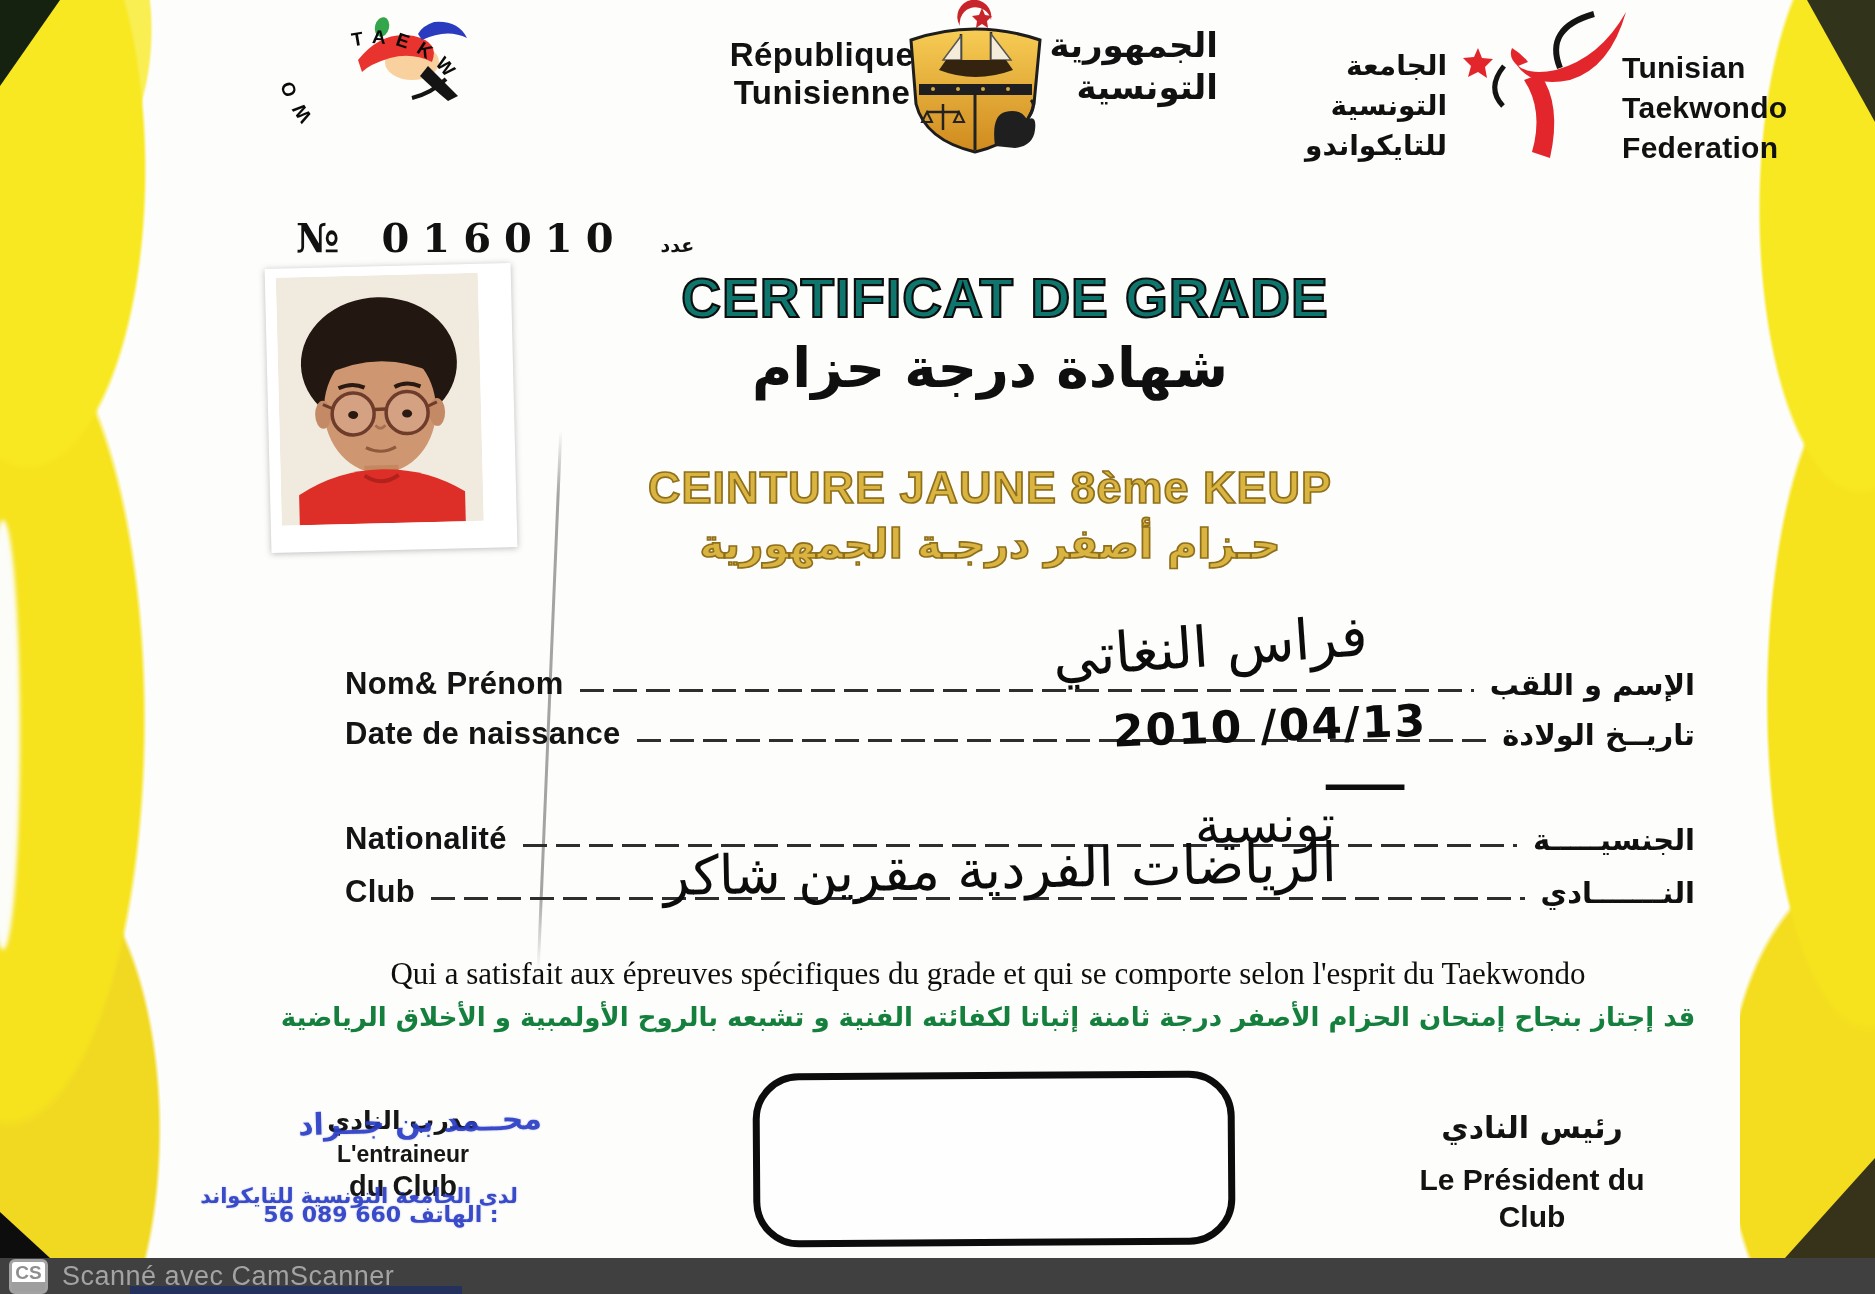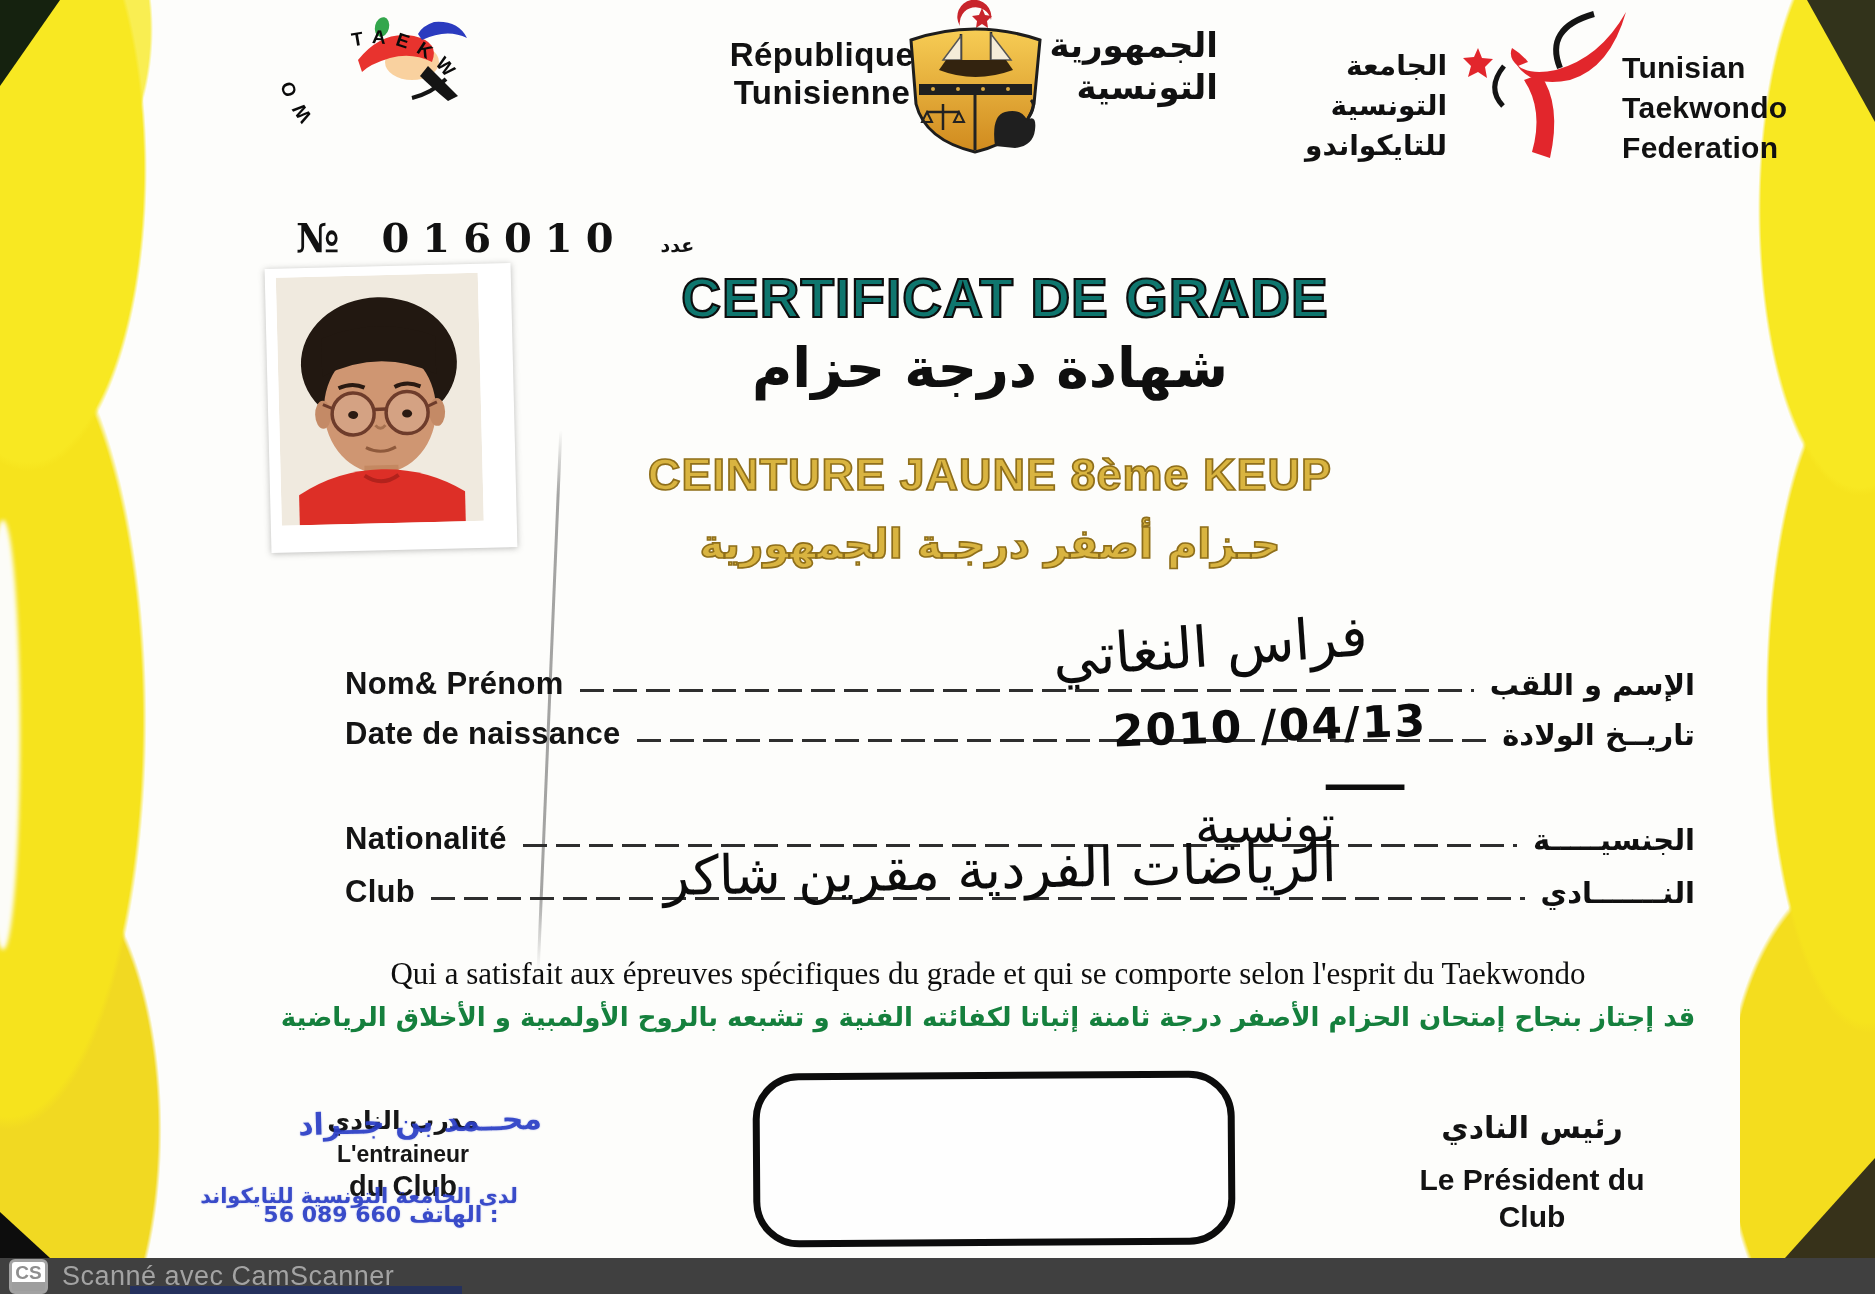--- a/index.html
+++ b/index.html
@@ -50,21 +50,21 @@
     box-shadow:0 1px 6px rgba(60,60,60,.35);transform:rotate(-1.4deg);padding:9px 11px;}
   #photo svg{display:block;}
 
   
   .ctr{text-align:center;}
   #title-fr{left:555px;top:266px;width:900px;font-size:55px;font-weight:bold;letter-spacing:1px;
     color:#0f766e;-webkit-text-stroke:2.2px #0d0d0d;}
   #title-ar{left:540px;top:336px;width:900px;direction:rtl;font-family:"DejaVu Sans",sans-serif;
     font-size:55px;font-weight:bold;color:#0f0f0f;}
   .gold{color:#d9b440;-webkit-text-stroke:1.7px #8f6f1b;}
-  #grade-fr{left:540px;top:449px;width:900px;font-size:45px;font-weight:bold;letter-spacing:1px;}
+  #grade-fr{left:540px;top:462px;width:900px;font-size:45px;font-weight:bold;letter-spacing:1px;}
   #grade-ar{left:540px;top:520px;width:900px;direction:rtl;font-family:"DejaVu Sans",sans-serif;
     font-size:41px;font-weight:bold;}
 
   
   .frow{position:absolute;left:345px;width:1350px;height:44px;display:flex;align-items:flex-end;}
   .flabel{font-size:31px;font-weight:bold;color:#141414;white-space:nowrap;letter-spacing:.3px;}
   .fline{flex:1;height:3px;margin:0 16px 10px 16px;
     background:repeating-linear-gradient(90deg,#2e2e2e 0 24px,rgba(0,0,0,0) 24px 33px);}
   .falabel{font-family:"DejaVu Sans",sans-serif;direction:rtl;font-size:29px;font-weight:bold;
     color:#101010;white-space:nowrap;}

